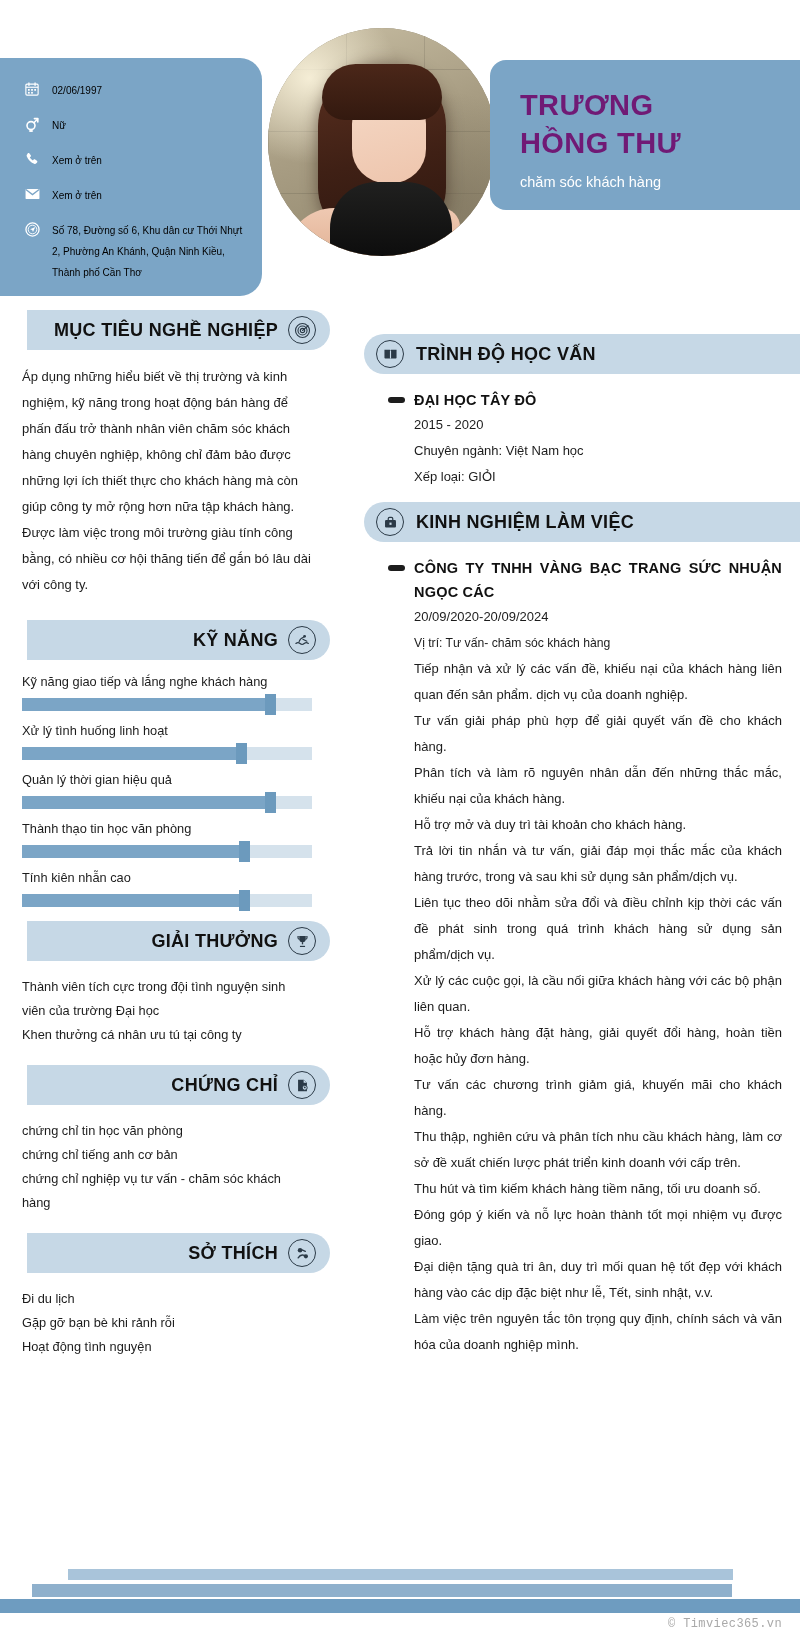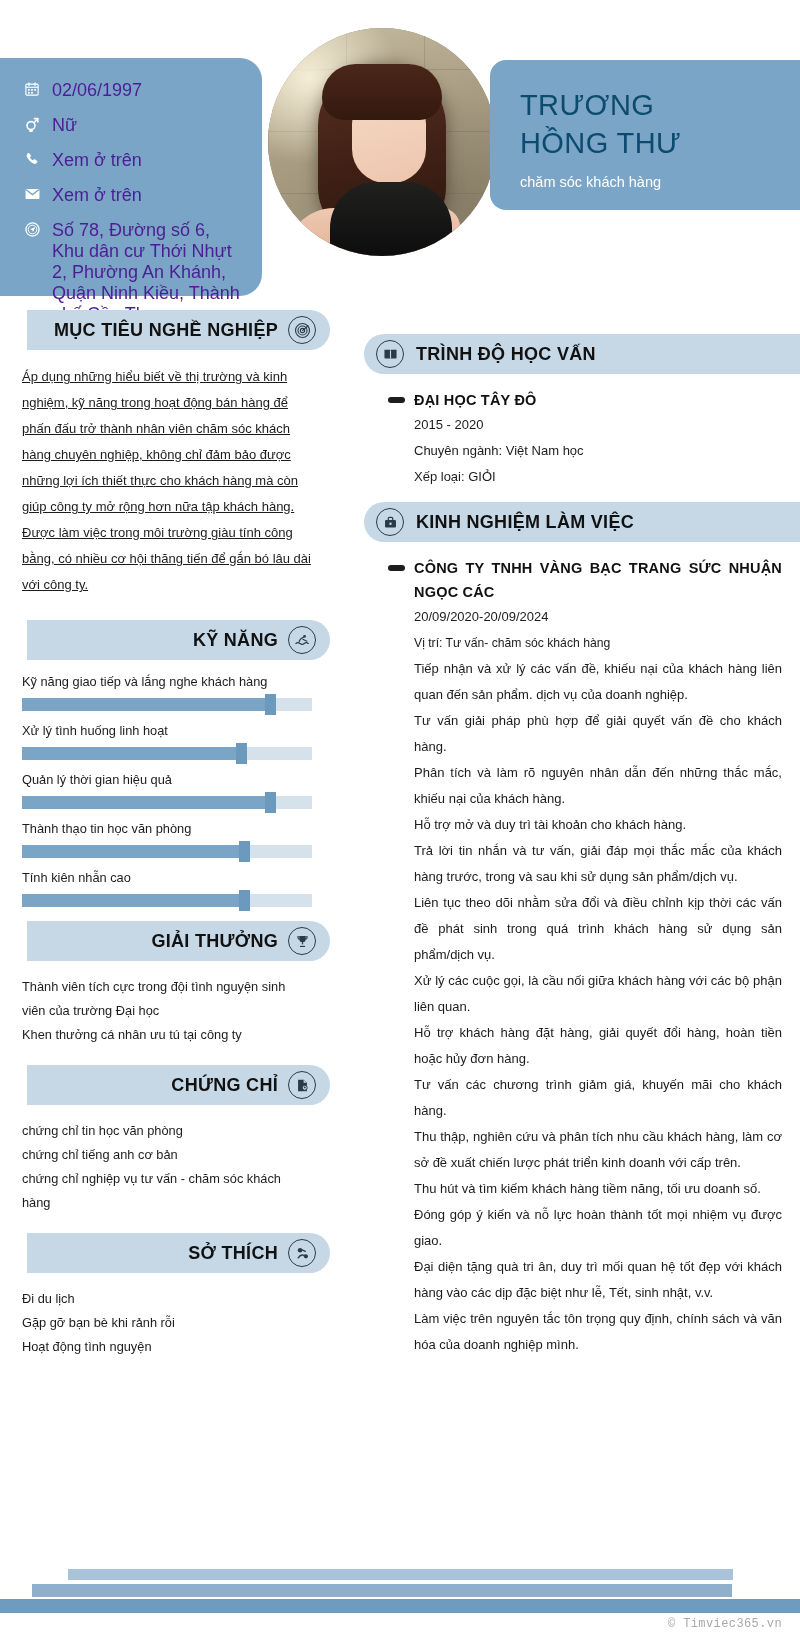--- a/index.html
+++ b/index.html
@@ -26,21 +26,21 @@
   }
   .info-row { display: flex; align-items: flex-start; margin-bottom: 14px; }
   .info-row:last-child { margin-bottom: 0; }
   .info-ic {
     width: 20px; min-width: 20px; height: 18px;
     display: flex; align-items: center; justify-content: center;
     margin-right: 10px; color: #ffffff;
   }
   .info-ic svg { display: block; }
   .info-tx {
-    color: #4c1d95; font-size: 18px; line-height: 21px;
+    color: #000000; font-size: 10px; line-height: 21px;
     max-width: 200px;
   }
 
   .photo {
     position: absolute;
     left: 268px; top: 28px;
     width: 228px; height: 228px;
     border-radius: 50%;
     overflow: hidden;
     background: #8a8270;
@@ -88,21 +88,21 @@
 
   .name-card {
     position: absolute;
     left: 490px; top: 60px;
     width: 310px; height: 150px;
     background: #7ba5c6;
     border-radius: 16px 0 0 16px;
     padding: 26px 0 0 30px;
   }
   .name-card h1 {
-    color: #0c4a6e; font-size: 29px; font-weight: normal;
+    color: #701a75; font-size: 29px; font-weight: bold;
     line-height: 38px; letter-spacing: .4px;
   }
   .name-card .role {
     color: #fff; font-size: 14.5px; margin-top: 12px; font-weight: normal;
   }
 
   
   .cols { position: relative; }
   .colL { position: absolute; left: 0; top: 0; width: 330px; }
   .colR { position: absolute; left: 364px; top: 16px; width: 436px; }
@@ -143,21 +143,21 @@
     width: 28px; height: 28px; border-radius: 50%;
     border: 1.6px solid #2b3a47;
     display: flex; align-items: center; justify-content: center;
     background: #c6d8e6;
   }
 
   .lpad { padding: 0 18px 0 22px; }
   .rpad { padding: 0 18px 0 24px; }
 
   .objective {
-    font-size: 13px; line-height: 26px; color: #1c1c1c; text-align: left; text-decoration: underline;
+    font-size: 13px; line-height: 26px; color: #1c1c1c; text-align: left;
   }
 
   .skill { margin-bottom: 12px; }
   .skill .lab { font-size: 12.8px; color: #1c1c1c; margin-bottom: 9px; }
   .track {
     position: relative;
     height: 13px;
     background: #d5e2ec;
     width: 100%;
   }

